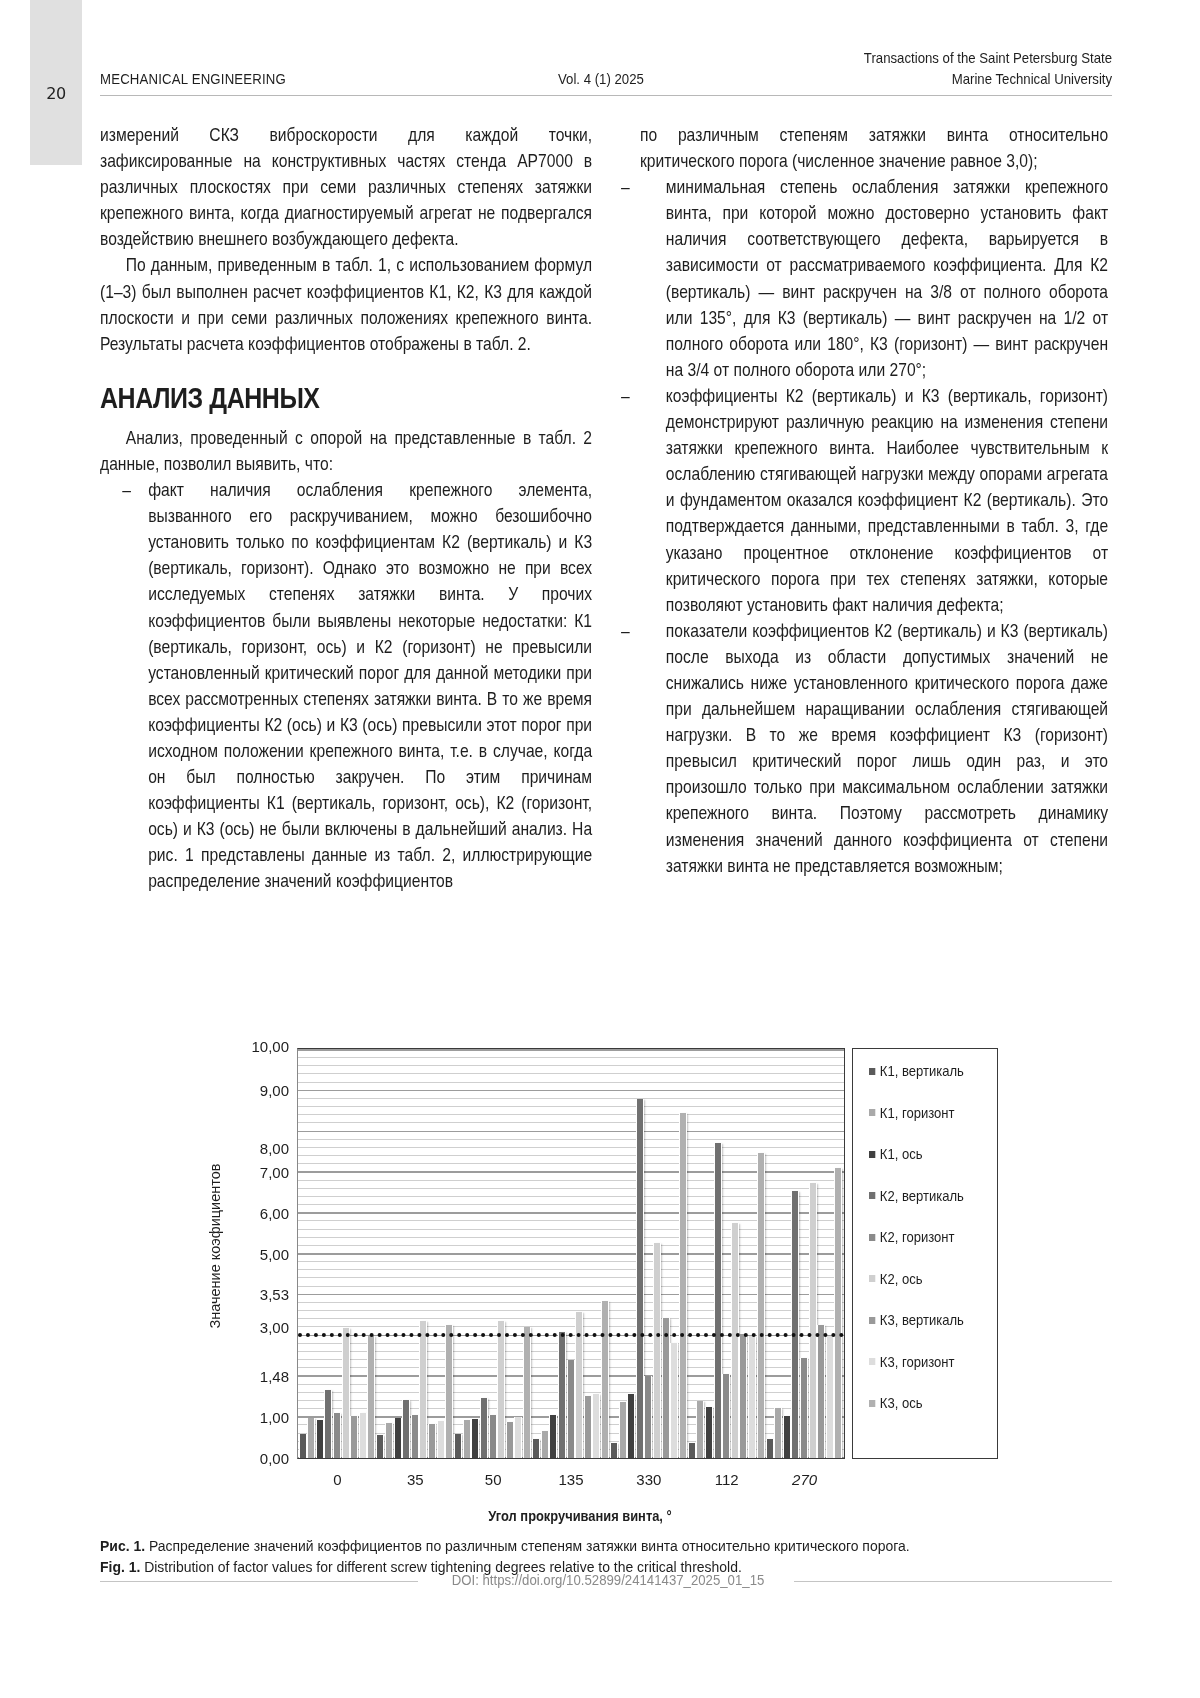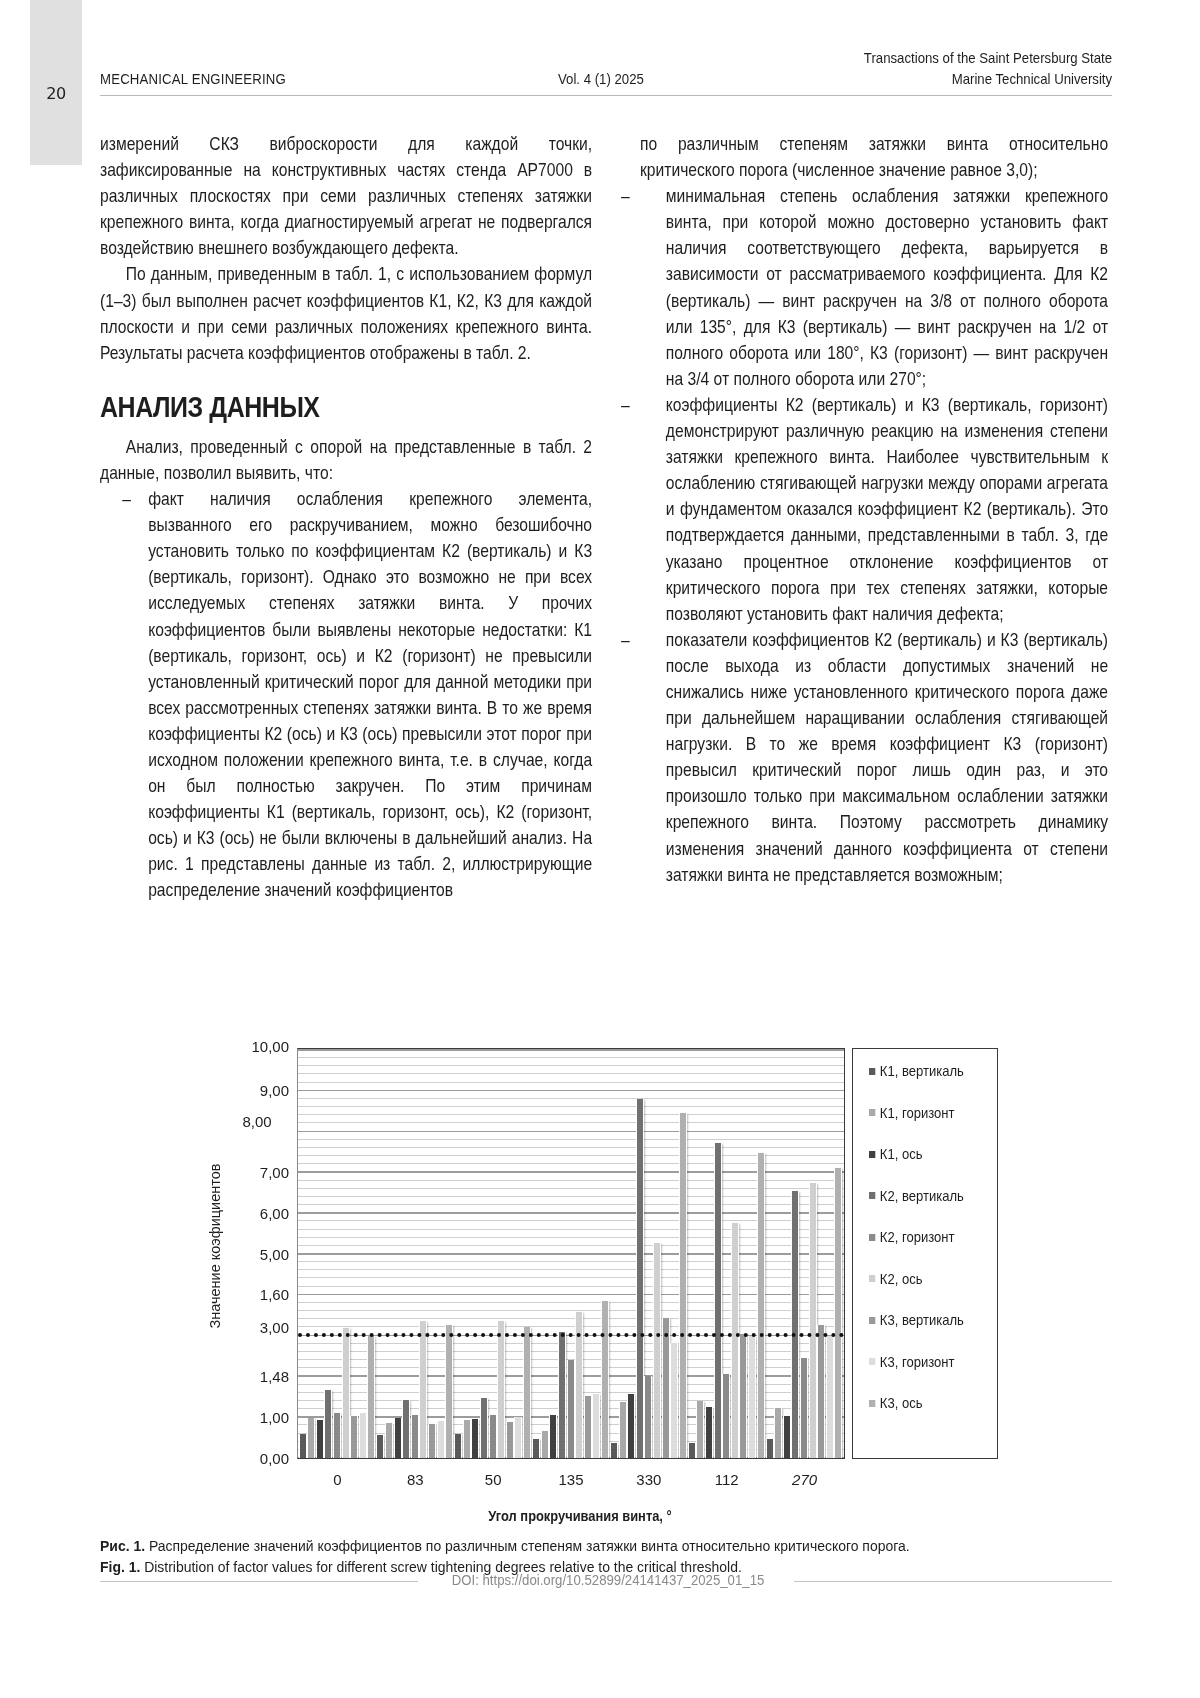--- a/index.html
+++ b/index.html
@@ -7,21 +7,21 @@
   body { position: relative; font-family: "Liberation Sans", "DejaVu Sans", sans-serif; color: #1e1e1e; overflow: hidden; }
 
   .side-tab { position: absolute; left: 30px; top: 0; width: 52px; height: 165px; background: #e0e0e0; }
   .page-num { position: absolute; left: 30px; top: 84px; width: 52px; text-align: center; font-size: 16px; font-family: "DejaVu Sans", sans-serif; letter-spacing: -0.5px; color: #222; }
 
   .header { position: absolute; left: 100px; right: 88px; top: 44px; height: 52px; border-bottom: 1.5px solid #b8b8b8; }
   .hdr-left { position: absolute; left: 0; bottom: 8px; font-size: 15px; letter-spacing: 0.2px; transform: scaleX(0.88); transform-origin: left bottom; }
   .hdr-mid { position: absolute; left: 458px; bottom: 8px; font-size: 15px; transform: scaleX(0.88); transform-origin: left bottom; }
   .hdr-right { position: absolute; right: 0; bottom: 6px; text-align: right; font-size: 15px; line-height: 21px; transform: scaleX(0.88); transform-origin: right bottom; }
 
-  .col { position: absolute; top: 122px; width: 492px; font-size: 18.2px; line-height: 26.1px; text-align: justify; margin-top: 9px; }
+  .col { position: absolute; top: 122px; width: 492px; font-size: 18.2px; line-height: 26.1px; text-align: justify; }
   .col.left { left: 100px; }
   .col.right { left: 640px; width: 468px; }
   .col p { margin: 0; }
   .col .indent { text-indent: 30px; }
   .col .txt { transform: scaleX(0.86); transform-origin: left top; width: 116.3%; }
   .section-title { font-size: 29px; font-weight: bold; margin: 24px 0 10px 0; letter-spacing: -0.5px; line-height: 34px; }
   .bullets { list-style: none; }
   .bullets li { position: relative; padding-left: 56px; }
   .bullets li::before { content: "–"; position: absolute; left: 26px; top: 0; }
   .right .bullets li { padding-left: 30px; }
@@ -89,25 +89,25 @@
   </div>
 </div>
 
 <div class="chart">
   <div class="yaxis-label">Значение коэфициентов</div>
   <div id="yticks">
       <div class="ytick" style="top: 419.5px;">0,00</div>
       <div class="ytick" style="top: 378.7px;">1,00</div>
       <div class="ytick" style="top: 337.9px;">1,48</div>
       <div class="ytick" style="top: 289px;">3,00</div>
-      <div class="ytick" style="top: 256.3px;">1,60</div>
+      <div class="ytick" style="top: 256.3px;">3,53</div>
       <div class="ytick" style="top: 215.5px;">5,00</div>
       <div class="ytick" style="top: 174.7px;">6,00</div>
       <div class="ytick" style="top: 133.9px;">7,00</div>
-      <div class="ytick" style="top: 83px; text-align: center;">8,00</div>
+      <div class="ytick" style="top: 110px;">8,00</div>
       <div class="ytick" style="top: 52.3px;">9,00</div>
       <div class="ytick" style="top: 8px;">10,00</div>
     </div>
   <div class="plot" id="plot">
       <div class="grid-major" style="top: 408px;"></div>
       <div class="grid-minor" style="top: 399.84px;"></div>
       <div class="grid-minor" style="top: 391.68px;"></div>
       <div class="grid-minor" style="top: 383.52px;"></div>
       <div class="grid-minor" style="top: 375.36px;"></div>
       <div class="grid-major" style="top: 367.2px;"></div>
@@ -216,21 +216,21 @@
       <div class="bar" title="К2, вертикаль @ 270: 6.55" style="left: 494.471px; height: 267.24px; background: rgb(112, 112, 112);"></div>
       <div class="bar" title="К2, горизонт @ 270: 2.45" style="left: 503.071px; height: 99.96px; background: rgb(138, 138, 138);"></div>
       <div class="bar" title="К2, ось @ 270: 6.75" style="left: 511.671px; height: 275.4px; background: rgb(207, 207, 207);"></div>
       <div class="bar" title="К3, вертикаль @ 270: 3.25" style="left: 520.271px; height: 132.6px; background: rgb(153, 153, 153);"></div>
       <div class="bar" title="К3, горизонт @ 270: 2.99" style="left: 528.871px; height: 121.992px; background: rgb(221, 221, 221);"></div>
       <div class="bar" title="К3, ось @ 270: 7.1" style="left: 537.471px; height: 289.68px; background: rgb(176, 176, 176);"></div>
       <div class="threshold" style="top: 283.6px;"></div>
     </div>
   <div id="xticks">
       <div class="xtick" style="left: 142.429px;">0</div>
-      <div class="xtick" style="left: 220.286px;">83</div>
+      <div class="xtick" style="left: 220.286px;">35</div>
       <div class="xtick" style="left: 298.143px;">50</div>
       <div class="xtick" style="left: 376px;">135</div>
       <div class="xtick" style="left: 453.857px;">330</div>
       <div class="xtick" style="left: 531.714px;">112</div>
       <div class="xtick" style="left: 609.571px; font-style: italic;">270</div>
     </div>
   <div class="xaxis-label">Угол прокручивания винта, °</div>
   <div class="legend" id="legend">
       <div class="legend-item" style="top: 14px;"><span class="legend-swatch" style="background: rgb(90, 90, 90);"></span><span>К1, вертикаль</span></div>
       <div class="legend-item" style="top: 55.5px;"><span class="legend-swatch" style="background: rgb(169, 169, 169);"></span><span>К1, горизонт</span></div>

